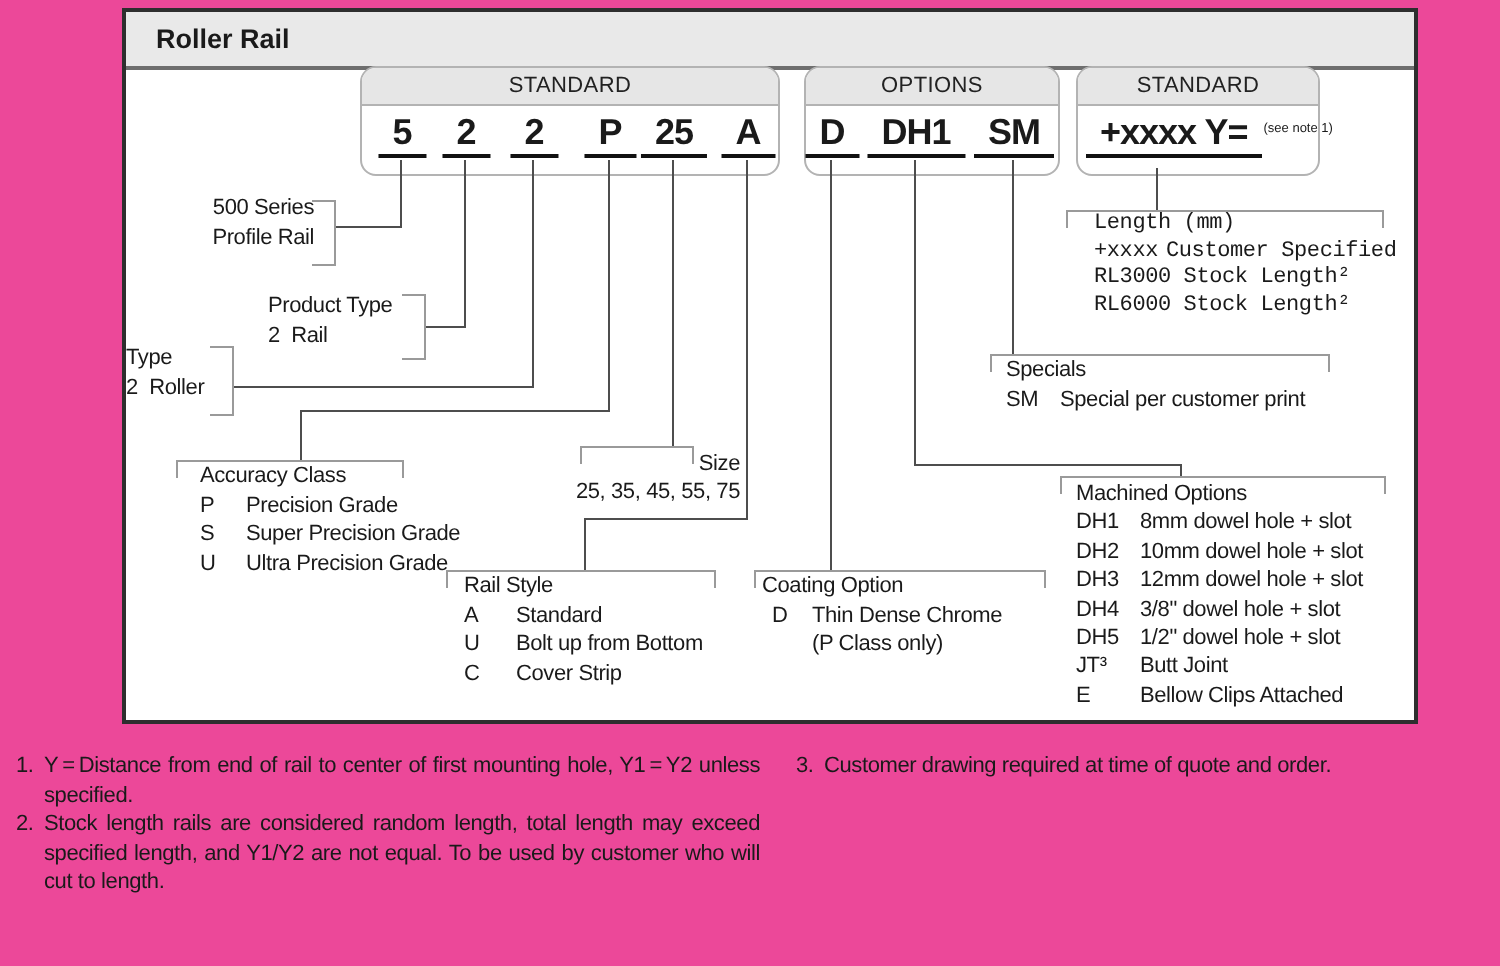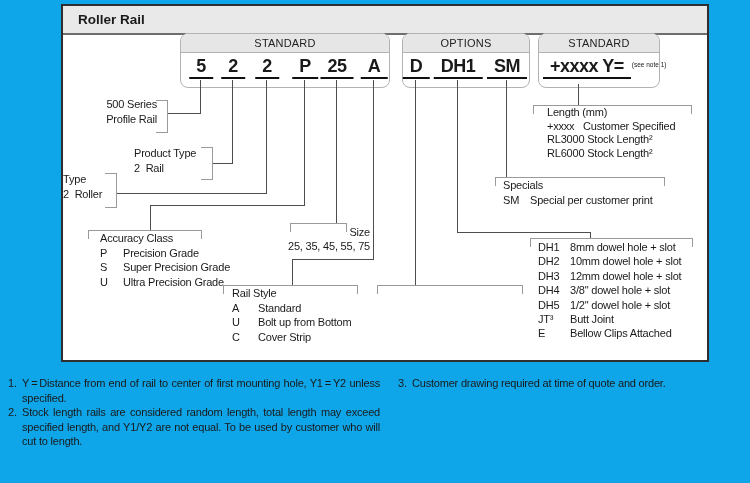--- a/index.html
+++ b/index.html
@@ -1,16 +1,16 @@
 <!DOCTYPE html>
 <html><head>
 <meta charset="utf-8">
 <style>
   html,body{margin:0;padding:0;background:#fff;}
-  #stage{position:relative;width:750px;height:483px;background:#0ea5e9;overflow:hidden;
+  #stage{position:relative;width:750px;height:483px;background:#ec4899;overflow:hidden;
          font-family:"Liberation Sans",sans-serif;color:#1a1a1a;letter-spacing:-0.2px;}
   
   .panel{position:absolute;left:61px;top:4px;width:648px;height:358px;border:2px solid #2e2e2e;background:#fff;box-sizing:border-box;}
   .panel-header{position:absolute;left:0;top:0;width:100%;height:29px;background:#e9e9e9;border-bottom:2px solid #6e6e6e;box-sizing:border-box;display:flex;align-items:center;}
   .panel-title{font-size:13.5px;font-weight:bold;padding-left:15px;letter-spacing:0px;}
   
   .group{position:absolute;top:33px;height:55px;border:1px solid #b3b3b3;border-radius:8px;background:#fff;box-sizing:border-box;}
   .group-label{position:absolute;left:0;top:0;width:100%;height:19px;background:#e6e6e6;border-bottom:1px solid #b3b3b3;border-radius:7px 7px 0 0;box-sizing:border-box;
                display:flex;align-items:center;justify-content:center;font-size:11px;color:#222;letter-spacing:0.2px;}
   .code-slot{position:absolute;top:22px;transform:translateX(-50%);}
@@ -152,37 +152,43 @@
     <div>25, 35, 45, 55, 75</div>
   </div>
 
   <div class="co" style="left:232px;top:286px;line-height:14.6px;">
     <div class="title">Rail Style</div>
     <div class="row"><span class="cd w26">A</span><span>Standard</span></div>
     <div class="row"><span class="cd w26">U</span><span>Bolt up from Bottom</span></div>
     <div class="row"><span class="cd w26">C</span><span>Cover Strip</span></div>
   </div>
 
+  <div class="co" style="left:381px;top:286px;line-height:14.6px;">
+    <div class="title">Coating Option</div>
+    <div class="row" style="padding-left:5px;"><span class="cd w20">D</span><span>Thin Dense Chrome</span></div>
+    <div class="row" style="padding-left:5px;"><span class="cd w20"></span><span>(P Class only)</span></div>
+  </div>
 
   <div class="co" style="left:503px;top:178px;">
     <div class="title">Specials</div>
     <div class="row"><span class="cd w27">SM</span><span>Special per customer print</span></div>
   </div>
 
   <div class="co" style="left:538px;top:240px;line-height:14.4px;">
+    <div class="title">Machined Options</div>
     <div class="row"><span class="cd w32">DH1</span><span>8mm dowel hole + slot</span></div>
     <div class="row"><span class="cd w32">DH2</span><span>10mm dowel hole + slot</span></div>
     <div class="row"><span class="cd w32">DH3</span><span>12mm dowel hole + slot</span></div>
     <div class="row"><span class="cd w32">DH4</span><span>3/8" dowel hole + slot</span></div>
     <div class="row"><span class="cd w32">DH5</span><span>1/2" dowel hole + slot</span></div>
     <div class="row"><span class="cd w32">JT³</span><span>Butt Joint</span></div>
     <div class="row"><span class="cd w32">E</span><span>Bellow Clips Attached</span></div>
   </div>
 
-  <div class="co" style="left:547px;top:106px;line-height:13.6px;">
+  <div class="co" style="left:547px;top:106px;line-height:13.6px;font-family:Liberation Mono, monospace;">
     <div class="title">Length (mm)</div>
     <div class="row"><span class="cd w36">+xxxx</span><span>Customer Specified</span></div>
     <div class="row">RL3000 Stock Length²</div>
     <div class="row">RL6000 Stock Length²</div>
   </div>
 
   <div class="notes-col" style="left:8px;top:376px;width:372px;">
     <div class="note">
       <span class="note-num">1.</span>
       <span class="note-text">Y = Distance from end of rail to center of first mounting hole, Y1 = Y2 unless specified.</span>

